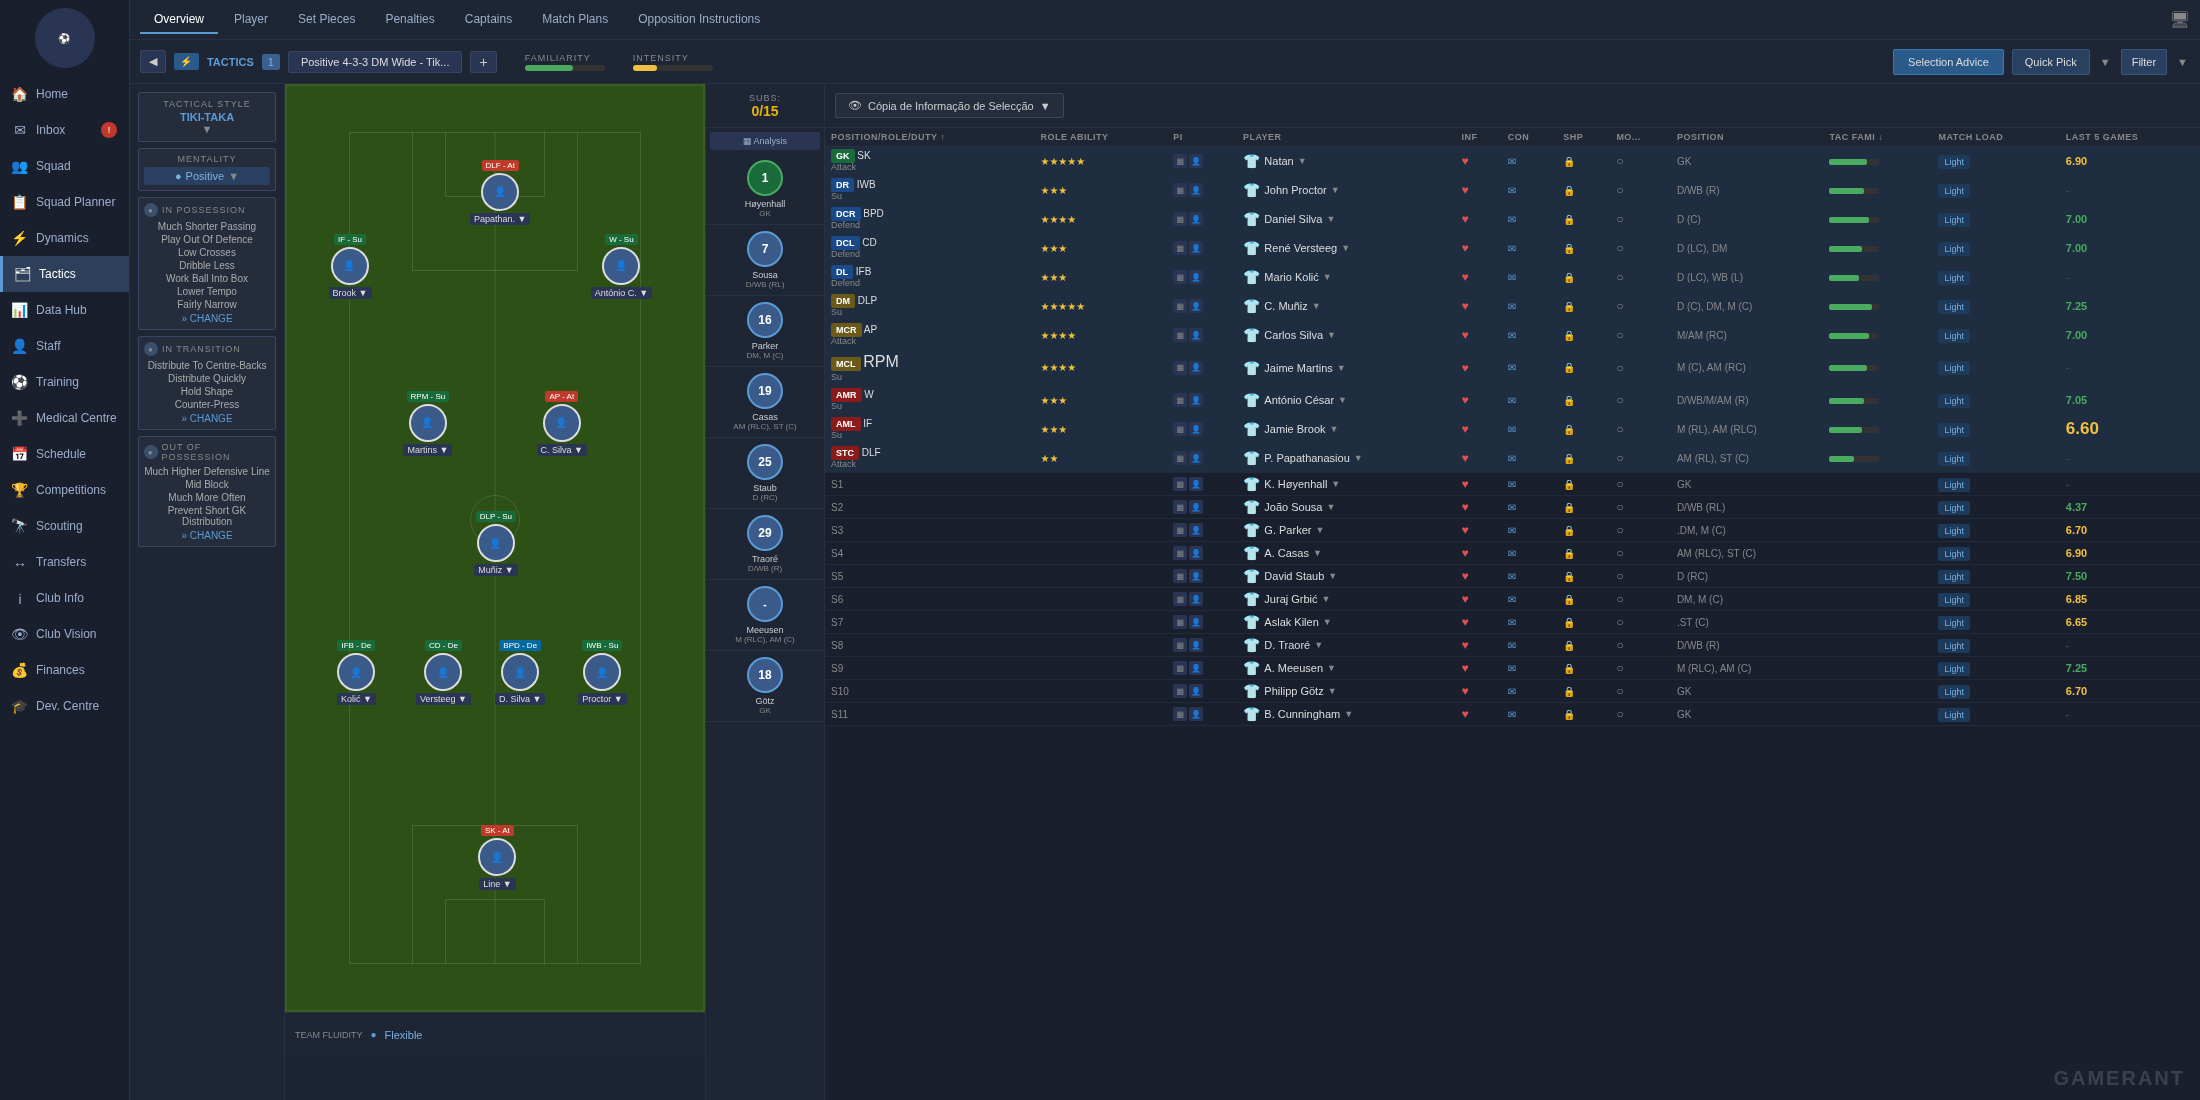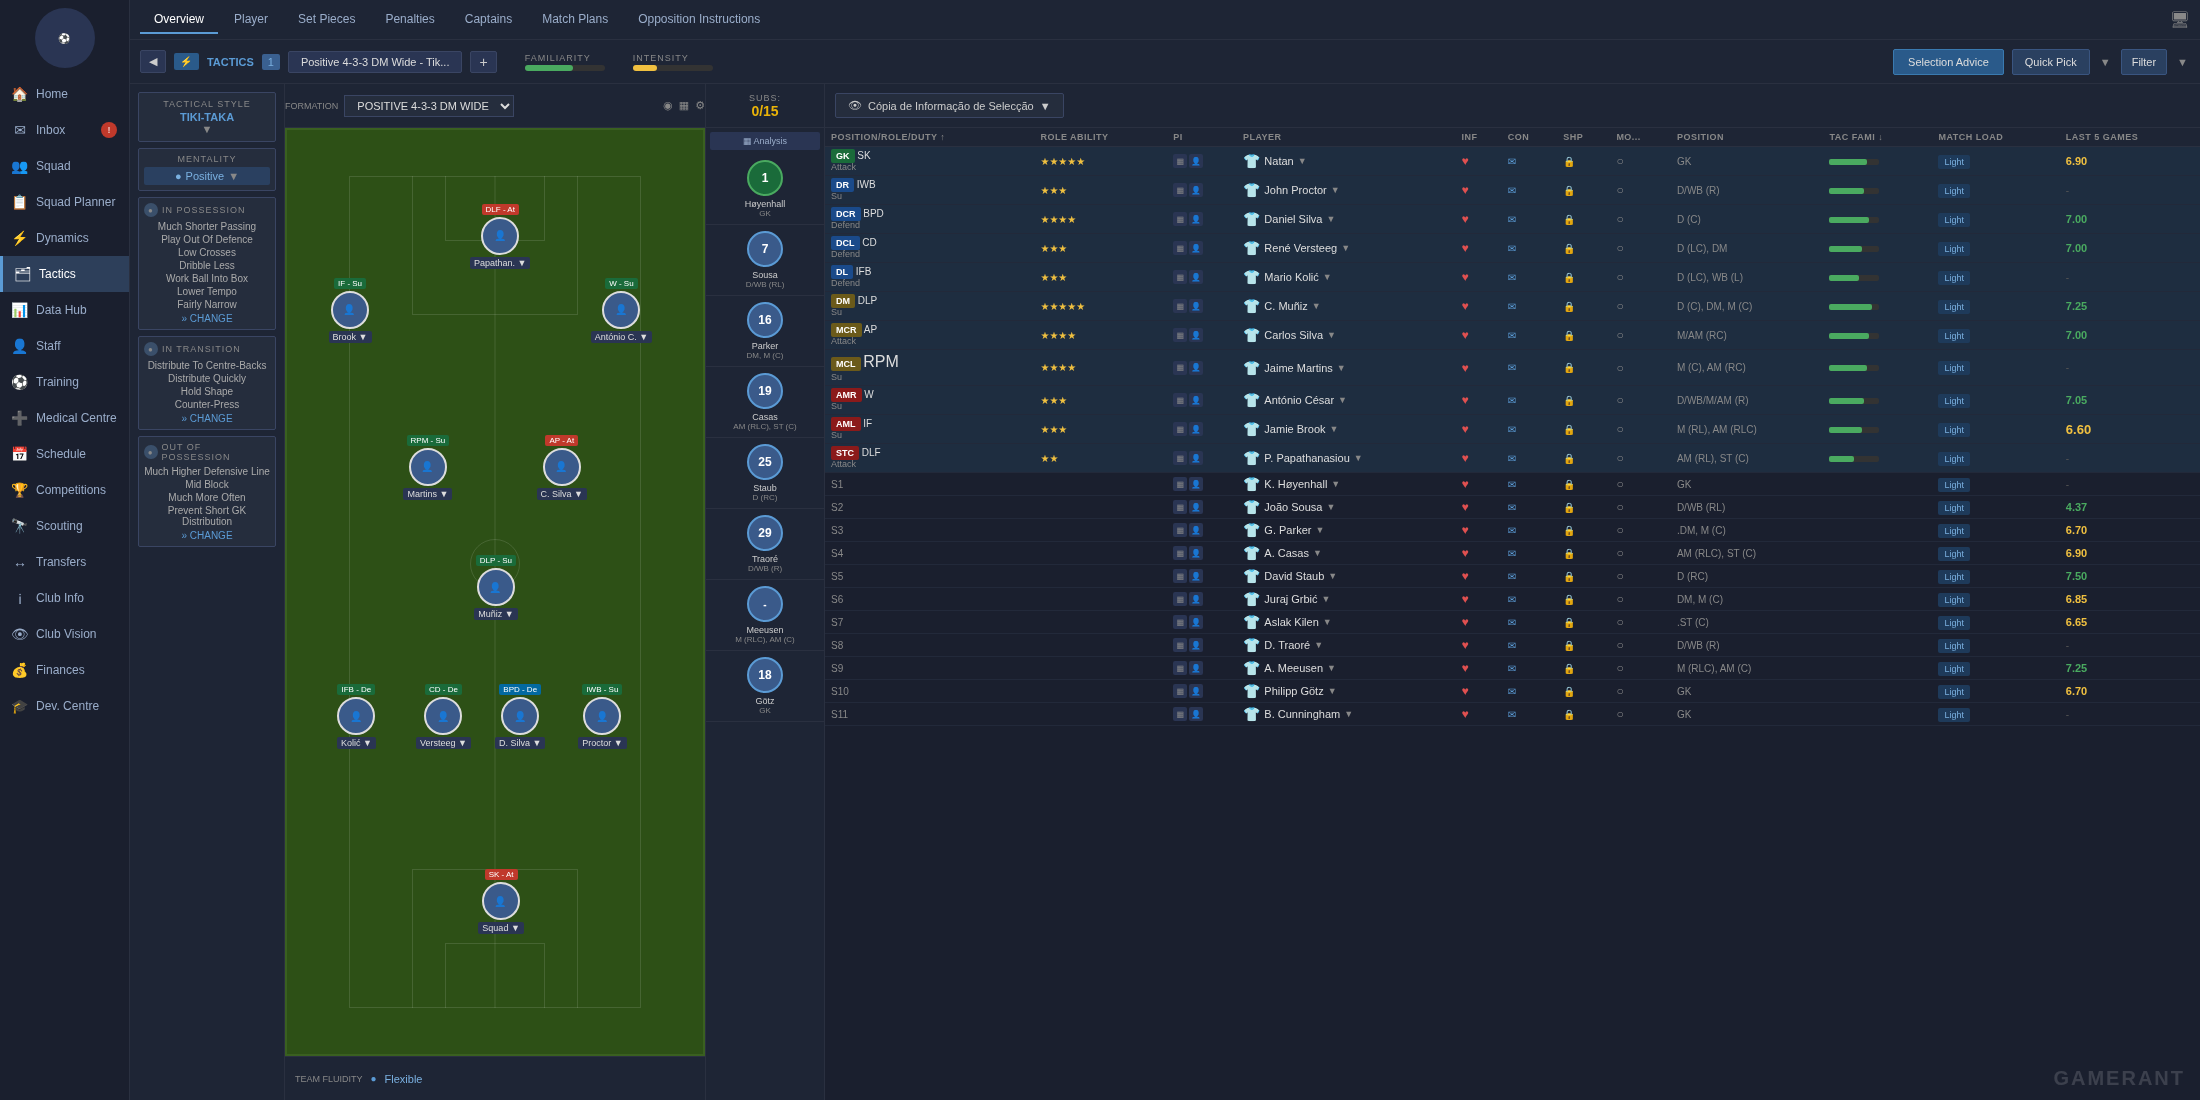--- a/index.html
+++ b/index.html
@@ -262,48 +262,35 @@
         </div>
         <div class="instruction-item">Much Higher Defensive Line</div>
         <div class="instruction-item">Mid Block</div>
         <div class="instruction-item">Much More Often</div>
         <div class="instruction-item">Prevent Short GK Distribution</div>
         <div class="change-btn">» <span>CHANGE</span></div>
       </div>
     </div>
 
     <div class="formation-area">
-      <div class="formation-header">
-        <div style="display:flex;align-items:center;gap:6px;">
-          <span style="font-size:9px;color:#888;">FORMATION</span>
-          <select style="background:#252d3d;border:1px solid #3a4563;color:#ddd;padding:3px 8px;font-size:11px;">
-            <option>POSITIVE 4-3-3 DM WIDE</option>
-          </select>
-        </div>
-        <div style="display:flex;gap:6px;margin-left:auto;">
-          <span style="color:#888;cursor:pointer;">◉</span>
-          <span style="color:#888;cursor:pointer;">▦</span>
-          <span style="color:#888;cursor:pointer;">⚙</span>
-        </div>
-      </div>
 
       <div class="pitch">
 
         <div style="position:absolute;left:15%;right:15%;top:5%;bottom:5%;border:1px solid rgba(255,255,255,0.12);"></div>
         <div style="position:absolute;left:50%;top:5%;bottom:5%;width:1px;background:rgba(255,255,255,0.12);transform:translateX(-50%);"></div>
         <div style="position:absolute;left:30%;right:30%;top:5%;height:15%;border:1px solid rgba(255,255,255,0.12);border-top:none;"></div>
         <div style="position:absolute;left:30%;right:30%;bottom:5%;height:15%;border:1px solid rgba(255,255,255,0.12);border-bottom:none;"></div>
         <div style="position:absolute;left:38%;right:38%;top:5%;height:7%;border:1px solid rgba(255,255,255,0.12);border-top:none;"></div>
         <div style="position:absolute;left:38%;right:38%;bottom:5%;height:7%;border:1px solid rgba(255,255,255,0.12);border-bottom:none;"></div>
         <div style="position:absolute;left:50%;top:47%;width:50px;height:50px;border:1px solid rgba(255,255,255,0.12);border-radius:50%;transform:translate(-50%,-50%);"></div>
 
         <div class="player-token" style="position:absolute;left:46%;top:80%;">
           <div style="background:#c0392b;color:#fff;font-size:8px;padding:1px 4px;border-radius:2px;margin-bottom:2px;">SK - At</div>
           <div style="width:38px;height:38px;border-radius:50%;background:#3a5a8a;border:2px solid #ddd;display:flex;align-items:center;justify-content:center;font-size:10px;color:#fff;">👤</div>
-          <span style="color:#ddd;font-size:9px;margin-top:2px;background:#2a3553;padding:1px 4px;border-radius:2px;">Squad ▼</span>
+          <span style="color:#ddd;font-size:9px;margin-top:2px;background:#2a3553;padding:1px 4px;border-radius:2px;">Line ▼</span>
         </div>
 
         <div class="player-token" style="position:absolute;left:12%;top:60%;">
           <div style="background:#1a6b3a;color:#fff;font-size:8px;padding:1px 4px;border-radius:2px;margin-bottom:2px;">IFB - De</div>
           <div style="width:38px;height:38px;border-radius:50%;background:#3a5a8a;border:2px solid #ddd;display:flex;align-items:center;justify-content:center;font-size:10px;color:#fff;">👤</div>
           <span style="color:#ddd;font-size:9px;margin-top:2px;background:#2a3553;padding:1px 4px;border-radius:2px;">Kolić ▼</span>
         </div>
         <div class="player-token" style="position:absolute;left:31%;top:60%;">
           <div style="background:#1a6b3a;color:#fff;font-size:8px;padding:1px 4px;border-radius:2px;margin-bottom:2px;">CD - De</div>
           <div style="width:38px;height:38px;border-radius:50%;background:#3a5a8a;border:2px solid #ddd;display:flex;align-items:center;justify-content:center;font-size:10px;color:#fff;">👤</div>
@@ -698,21 +685,21 @@
         <span style="color:#888;font-size:9px;">▼</span>
       </span>
     </td>
     <td><span style="color:#e05050;font-size:12px;">♥</span></td>
     <td><span style="color:#5b9bd5;font-size:10px;">✉</span></td>
     <td><span style="color:#888;font-size:10px;">🔒</span></td>
     <td><span style="color:#888;font-size:12px;">○</span></td>
     <td style="color:#888;font-size:10px;">M (RL), AM (RLC)</td>
     <td><div style="width:50px;height:6px;background:#333;border-radius:2px;display:inline-block;"><div style="width:65%;height:100%;background:#4aaa60;border-radius:2px;"></div></div></td>
     <td><span style="background:#1e3a5a;color:#7ab0e0;padding:2px 6px;border-radius:2px;font-size:9px;">Light</span></td>
-    <td><span style="font-size:13px;font-weight:bold;color:#f0c040;">6.60</span></td>
+    <td><span style="font-size:17px;font-weight:bold;color:#f0c040;">6.60</span></td>
   </tr>
               <tr class="starter">
     <td style="min-width:90px;">
       <span style="background:#8b1a1a;color:#fff;padding:2px 5px;border-radius:2px;font-size:9px;font-weight:bold;">STC</span> <span style="color:#ddd;font-size:10px;">DLF</span><br><span style="font-size:9px;color:#888;">Attack</span>
     </td>
     <td><span style="color:#f0c040;">★★</span></td>
     <td>
                   <span style="display:flex;gap:2px;align-items:center;">
     <span style="width:14px;height:14px;background:#2a3553;border-radius:2px;display:inline-flex;align-items:center;justify-content:center;font-size:8px;color:#888;">▦</span>
     <span style="width:14px;height:14px;background:#2a3553;border-radius:2px;display:inline-flex;align-items:center;justify-content:center;font-size:8px;color:#888;">👤</span>

